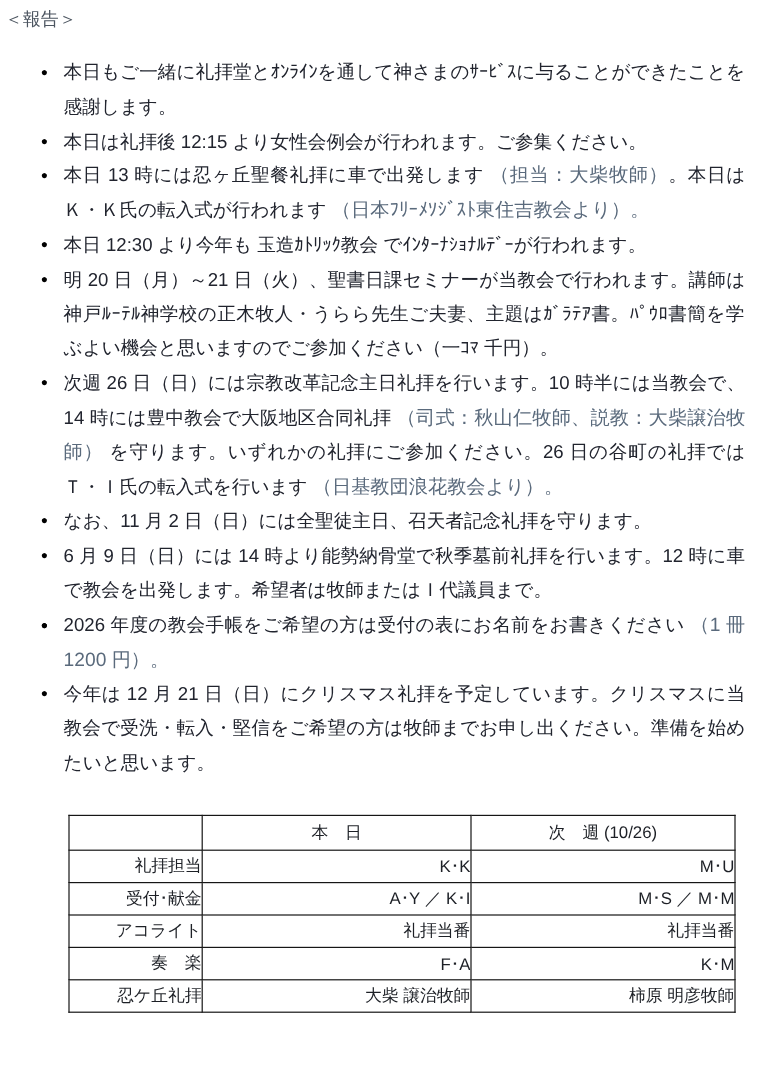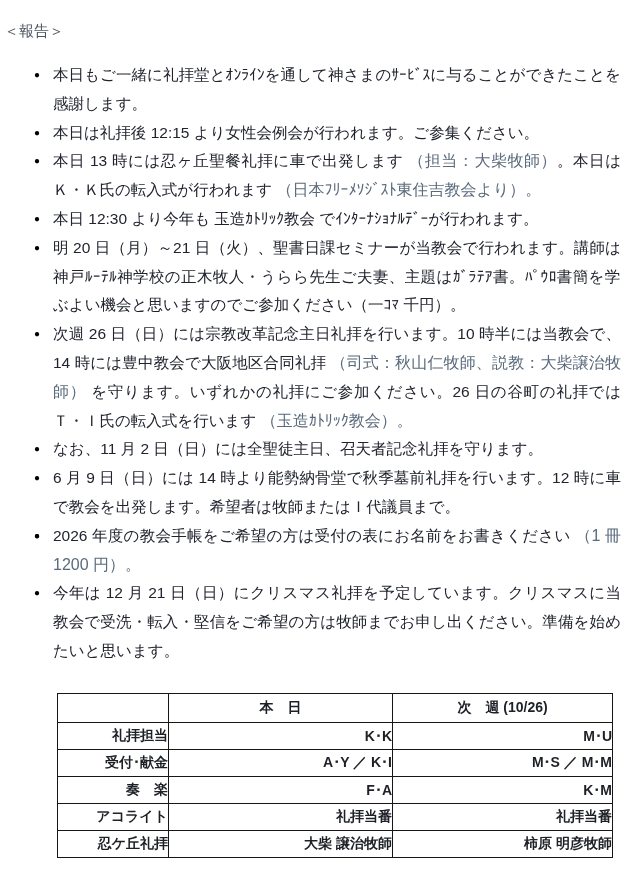--- a/index.html
+++ b/index.html
@@ -2,21 +2,21 @@
 <html lang="ja"><head>
 <meta charset="utf-8">
 <style>
   html,body { margin:0; padding:0; }
   body {
     width:632px; height:892px; overflow:hidden;
     background:#ffffff;
     font-family:"Liberation Sans","DejaVu Sans",sans-serif;
     -webkit-font-smoothing:antialiased;
   }
-  .page { position:relative; width:632px; height:892px; padding:22px 0 0 4px; box-sizing:border-box; }
+  .page { position:relative; width:632px; height:892px; padding:8px 0 0 4px; box-sizing:border-box; }
 
   .doc-title {
     font-size:15px; color:#4c5560; line-height:18px; margin:0;
     font-weight:400;
   }
 
   ul.report-list {
     list-style:none; margin:21px 0 0 0; padding:0 0 0 49px;
   }
   ul.report-list li {
@@ -30,21 +30,21 @@
   }
   .sm { font-size:16px; color:#5a6a7c; }
 
   table.duty {
     border-collapse:collapse; table-layout:fixed;
     margin:27px 0 0 53px;
   }
   table.duty th, table.duty td {
     border:1.5px solid #161616;
     text-align:center; vertical-align:middle;
-    font-weight:700; font-size:14px; color:#1d2026;
+    font-weight:400; font-size:14px; color:#1d2026;
     padding:0; overflow:hidden; white-space:nowrap;
   }
   table.duty tr.hdr th { height:28px; }
   table.duty tr.data td { height:26px;text-align:right; }
 </style>
 </head>
 <body>
 
 <div class="page">
 
@@ -72,21 +72,21 @@
       <span>本日 12:30 より今年も 玉造ｶﾄﾘｯｸ教会 でｲﾝﾀｰﾅｼｮﾅﾙﾃﾞｰが行われます。</span>
     </li>
 
     <li>
       <span class="marker">●</span>
       <span>明 20 日（月）～21 日（火）、聖書日課セミナーが当教会で行われます。講師は神戸ﾙｰﾃﾙ神学校の正木牧人・うらら先生ご夫妻、主題はｶﾞﾗﾃｱ書。ﾊﾟｳﾛ書簡を学ぶよい機会と思いますのでご参加ください（一ｺﾏ 千円）。</span>
     </li>
 
     <li>
       <span class="marker">●</span>
-      <span>次週 26 日（日）には宗教改革記念主日礼拝を行います。10 時半には当教会で、14 時には豊中教会で大阪地区合同礼拝 </span><span class="sm">（司式：秋山仁牧師、説教：大柴譲治牧師）</span><span> を守ります。いずれかの礼拝にご参加ください。26 日の谷町の礼拝ではＴ・Ｉ氏の転入式を行います </span><span class="sm">（玉造ｶﾄﾘｯｸ教会）。</span>
+      <span>次週 26 日（日）には宗教改革記念主日礼拝を行います。10 時半には当教会で、14 時には豊中教会で大阪地区合同礼拝 </span><span class="sm">（司式：秋山仁牧師、説教：大柴譲治牧師）</span><span> を守ります。いずれかの礼拝にご参加ください。26 日の谷町の礼拝ではＴ・Ｉ氏の転入式を行います </span><span class="sm">（日基教団浪花教会より）。</span>
     </li>
 
     <li>
       <span class="marker">●</span>
       <span>なお、11 月 2 日（日）には全聖徒主日、召天者記念礼拝を守ります。</span>
     </li>
 
     <li>
       <span class="marker">●</span>
       <span>6 月 9 日（日）には 14 時より能勢納骨堂で秋季墓前礼拝を行います。12 時に車で教会を出発します。希望者は牧師またはＩ代議員まで。</span>
@@ -124,28 +124,28 @@
       <td>礼拝担当</td>
       <td>K･K</td>
       <td>M･U</td>
     </tr>
     <tr class="data">
       <td>受付･献金</td>
       <td>A･Y ／ K･I</td>
       <td>M･S ／ M･M</td>
     </tr>
     <tr class="data">
+      <td>アコライト</td>
+      <td>礼拝当番</td>
+      <td>礼拝当番</td>
+    </tr>
+    <tr class="data">
       <td>奏　楽</td>
       <td>F･A</td>
       <td>K･M</td>
-    </tr>
-    <tr class="data">
-      <td>アコライト</td>
-      <td>礼拝当番</td>
-      <td>礼拝当番</td>
     </tr>
     <tr class="data">
       <td>忍ケ丘礼拝</td>
       <td>大柴 譲治牧師</td>
       <td>柿原 明彦牧師</td>
     </tr>
 
   </tbody>
     </table>
 

